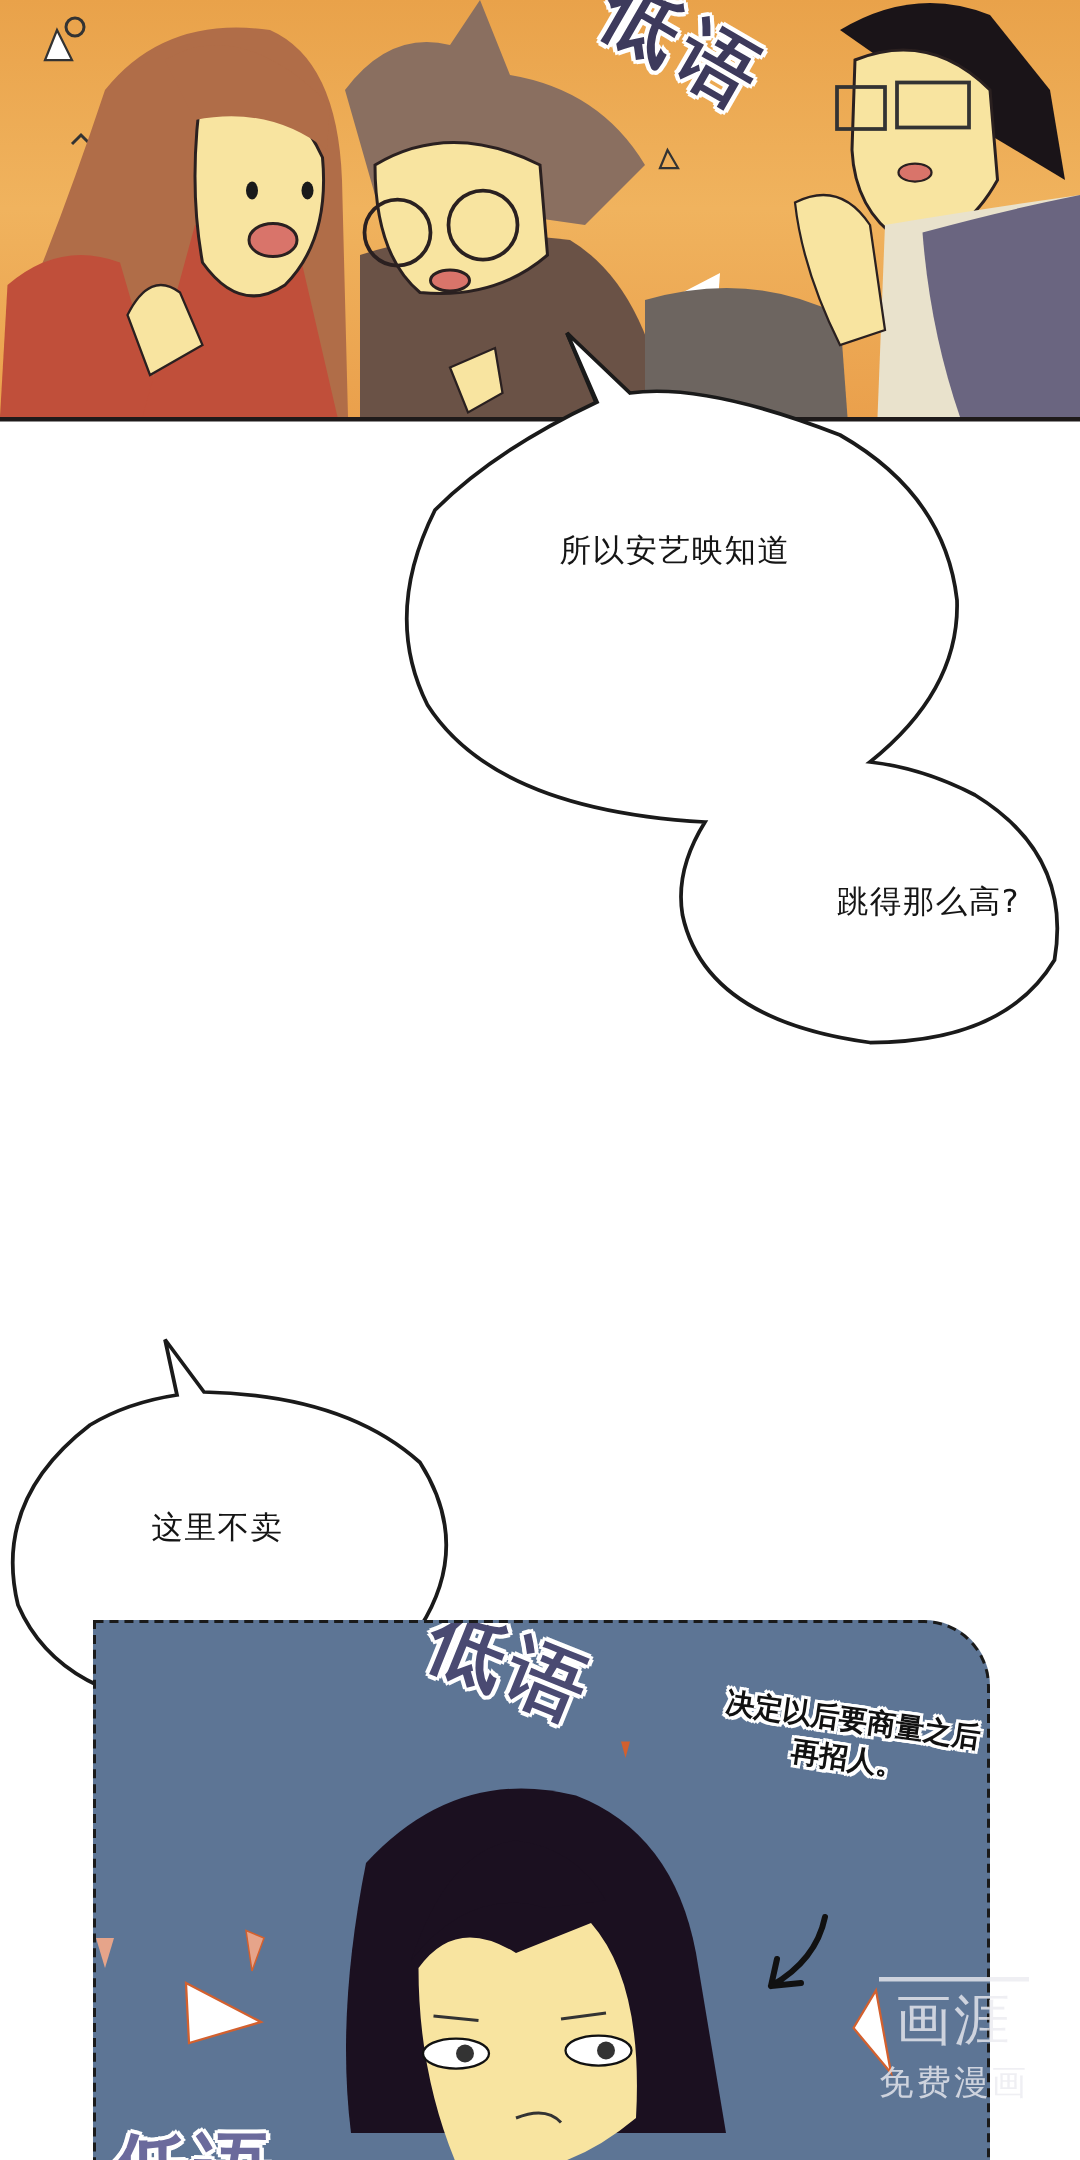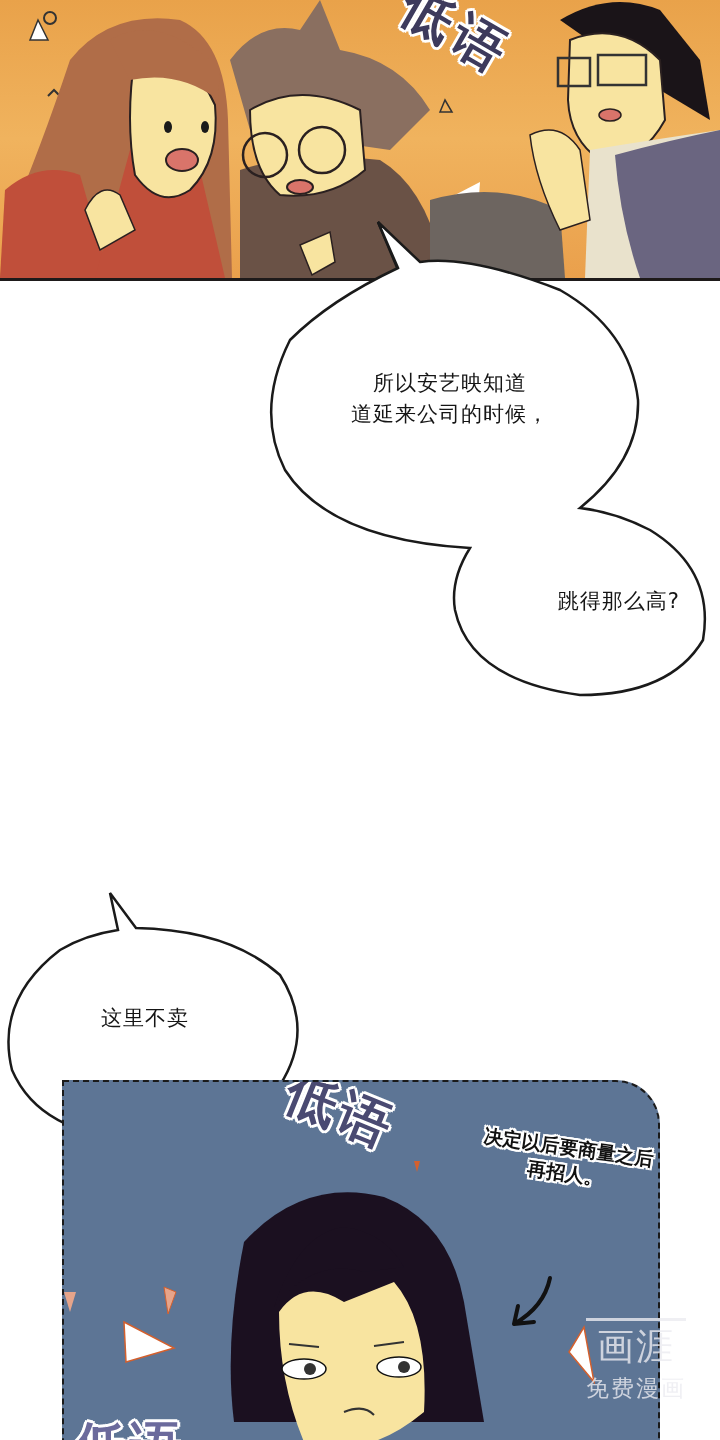--- a/index.html
+++ b/index.html
@@ -65,23 +65,22 @@
   <div class="sfx" style="left:398px;top:-4px;font-size:52px;transform:rotate(30deg);letter-spacing:6px;">低语</div>
 </div>
 
 <svg width="720" height="1440" style="position:absolute;left:0;top:0;">
 
   <path d="M378,222 L398,268 Q330,300 290,340 Q255,410 285,470 Q330,540 470,548 Q450,580 455,610 Q470,680 580,695 Q670,695 703,640 Q715,570 650,530 Q615,512 580,508 Q640,460 638,400 Q630,330 560,290 Q470,255 420,262 Z" fill="#fff" stroke="#1a1a1a" stroke-width="2.5"></path>
 
   <path d="M110,893 L136,928 Q230,930 280,975 Q315,1030 280,1085 Q230,1140 140,1140 Q40,1135 12,1070 Q-5,1000 60,950 Q85,935 118,930 Z" fill="#fff" stroke="#1a1a1a" stroke-width="2.5"></path>
 </svg>
 
-<div class="bubble-text" style="left:300px;top:368px;width:300px;">
+<div class="bubble-text" style="left:300px;top:352px;width:300px;">
   <div>所以安艺映知道</div>
-  <div>道延来公司的时候，</div>
 </div>
 <div class="bubble-text" style="left:490px;top:586px;width:190px;text-align:right;">
   <div>跳得那么高?</div>
 </div>
 
 <div class="panel-bottom">
   <svg width="594" height="400" style="position:absolute;left:0;top:0;">
     <polygon points="60,240 110,266 62,280" fill="#fff" stroke="#d3602e" stroke-width="1.5"></polygon>
     <polygon points="100,205 112,210 104,232" fill="#e6a48a" stroke="#d3602e" stroke-width="1"></polygon>
     <polygon points="0,210 12,210 6,230" fill="#e6a48a"></polygon>

